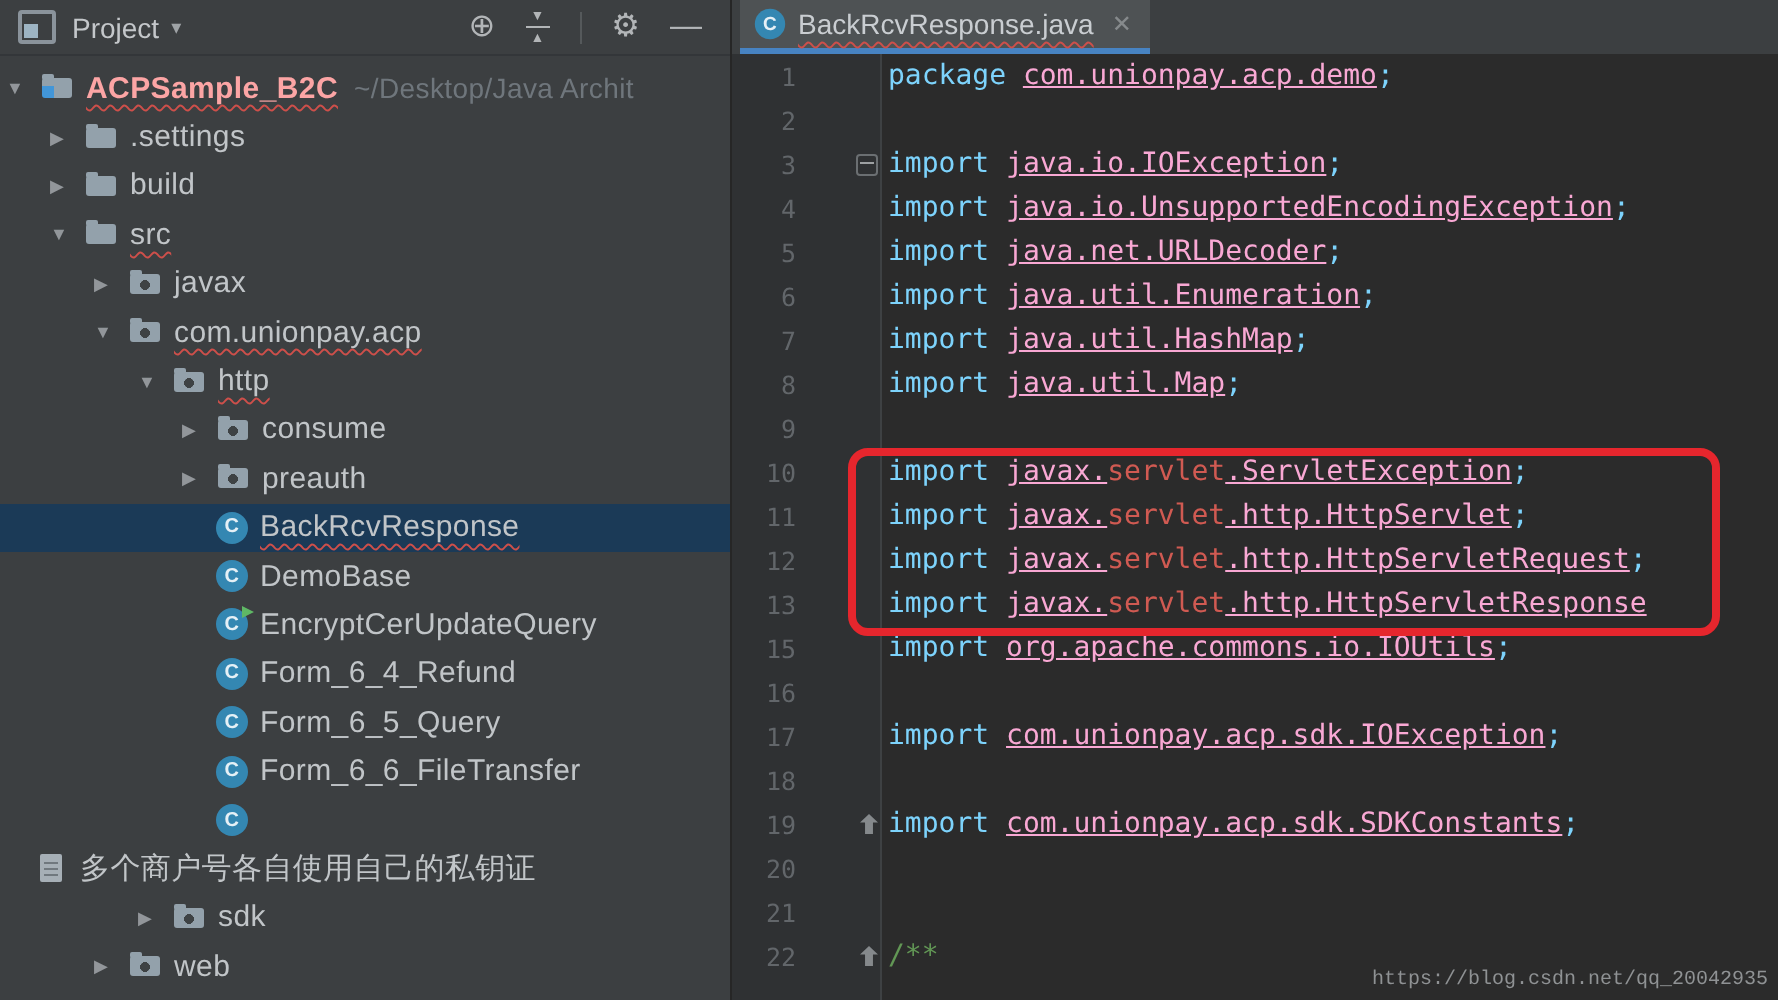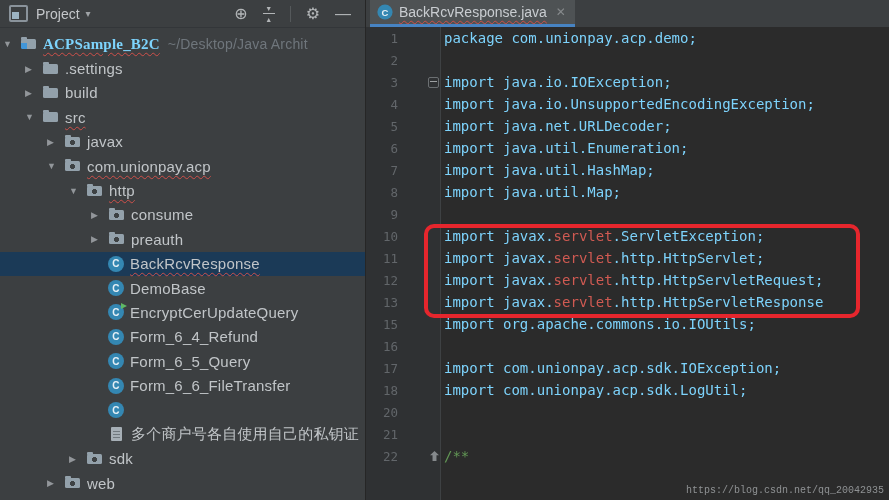--- a/index.html
+++ b/index.html
@@ -37,21 +37,21 @@
       content:"";position:absolute;top:1px;left:1px;width:6px;height:3px;background:#93a1ab;border-radius:1px;}
   .ic-package::before{background:radial-gradient(circle at 50% 55%,#3e4244 0 2.4px,#93a1ab 2.5px);}
   .ic-folder-root::before{background:linear-gradient(#4296d8 0 0) no-repeat left bottom/6px 6px,#93a1ab;}
   .ic-class,.ic-class-run{width:16px;height:16px;border-radius:50%;background:#3487b2;color:#e5f0f6;
       font-weight:700;font-size:10px;font-family:"Liberation Sans",sans-serif;}
   .ic-class-run::after{content:"";position:absolute;top:-1px;right:-3px;width:0;height:0;
       border-left:6px solid #5fb865;border-top:3.5px solid transparent;border-bottom:3.5px solid transparent;}
   .ic-textfile::before{content:"";width:11px;height:14px;border-radius:1px;background-color:#a6afb6;
       background-image:linear-gradient(#70787e,#70787e),linear-gradient(#70787e,#70787e),linear-gradient(#70787e,#70787e);
       background-size:7px 1px;background-position:2px 4px,2px 7px,2px 10px;background-repeat:no-repeat;}
-  .tlabel.bold{font-weight:bold;color:#7dd3fc;font-family:Liberation Serif, serif;}
+  .tlabel.bold{font-weight:bold;color:#fca5a5;}
   .squiggle{text-decoration-line:underline;text-decoration-style:wavy;text-decoration-color:#cf4f4a;
             text-decoration-thickness:1px;text-underline-offset:3px;}
   .tsuffix{color:#6f767c;margin-left:8px;font-size:14px;}
 
   
   .editorwrap{position:absolute;left:366px;top:0;right:0;height:500px;background:#2b2b2b;}
   .tabbar{height:27px;background:#3c3f41;display:flex;align-items:stretch;}
   .tab{display:flex;align-items:center;background:#4e5254;margin-left:4px;padding:0 9px 0 7px;
        border-bottom:3px solid #4783c2;box-sizing:border-box;font-size:14px;color:#c9cdd1;cursor:default;}
   .tab .ticon{margin-right:6px;transform:scale(.95);}
@@ -64,21 +64,21 @@
   .cline{display:flex;height:22px;align-items:center;}
   .lnum{width:36px;padding-right:4px;box-sizing:border-box;text-align:right;color:#62666a;
         font-size:12.5px;flex:none;}
   .lfold{width:42px;flex:none;display:flex;justify-content:flex-end;align-items:center;
          padding-right:5px;box-sizing:border-box;}
   .fm-minus{width:9px;height:9px;border:1px solid #6b6f72;border-radius:2px;position:relative;}
   .fm-minus::after{content:"";position:absolute;left:1px;right:1px;top:3px;height:1px;background:#9da0a2;}
   .fm-up{width:9px;height:10px;background:#85898c;
          clip-path:polygon(50% 0,100% 42%,72% 42%,72% 100%,28% 100%,28% 42%,0 42%);}
   .lcode{white-space:pre;font-size:14px;}
-  .c-k{color:#7dd3fc;} .c-p{color:#7dd3fc;} .c-e{color:#d05a52;} .c-c{color:#629755;}
+  .c-k{color:#7dd3fc;} .c-p{color:#f9a8d4;text-decoration:underline;} .c-e{color:#d05a52;} .c-c{color:#629755;}
 
   .annotation-box{position:absolute;left:58px;top:224px;width:436px;height:94px;
                   border:4px solid #e6262d;border-radius:10px;box-sizing:border-box;z-index:5;pointer-events:none;}
   .watermark{position:absolute;right:5px;bottom:4px;color:#8f9294;font-size:10px;z-index:6;
              font-family:Liberation Mono, monospace;margin-top:30px;}
 </style>
 </head>
 <body>
 
 <div class="app">
@@ -189,21 +189,21 @@
     <span class="arrow"></span>
     <span class="ticon ic-class">C</span>
     <span class="tlabel">Form_6_6_FileTransfer</span>
 
   </div>
         <div class="trow" style="padding-left: 91px;">
     <span class="arrow"></span>
     <span class="ticon ic-class">C</span>
 
   </div>
-        <div class="trow" style="padding-left: 91px;">
+        <div class="trow" style="">
     <span class="arrow"></span>
     <span class="ticon ic-textfile"></span>
     <span class="tlabel">多个商户号各自使用自己的私钥证</span>
 
   </div>
         <div class="trow" style="padding-left: 69px;">
     <span class="arrow">▶</span>
     <span class="ticon ic-package"></span>
     <span class="tlabel">sdk</span>
 
@@ -312,21 +312,27 @@
     <span class="lcode"></span>
   </div>
           <div class="cline">
     <span class="lnum">17</span>
     <span class="lfold"></span>
     <span class="lcode"><span class="c-k">import </span><span class="c-p">com.unionpay.acp.sdk.IOException</span><span class="c-k">;</span></span>
   </div>
           <div class="cline">
     <span class="lnum">18</span>
     <span class="lfold"></span>
-    <span class="lcode"><span class="c-k">import </span><span class="c-p">com.unionpay.acp.sdk.LogUtil</span><span class="c-k">;</span></span>
+  </div>
+          <div class="cline">
+    <span class="lnum">19</span>
+    <span class="lfold">
+              <i class="fm-up"></i>
+            </span>
+    <span class="lcode"><span class="c-k">import </span><span class="c-p">com.unionpay.acp.sdk.SDKConstants</span><span class="c-k">;</span></span>
   </div>
           <div class="cline">
     <span class="lnum">20</span>
     <span class="lfold"></span>
     <span class="lcode"></span>
   </div>
           <div class="cline">
     <span class="lnum">21</span>
     <span class="lfold"></span>
     <span class="lcode"></span>

